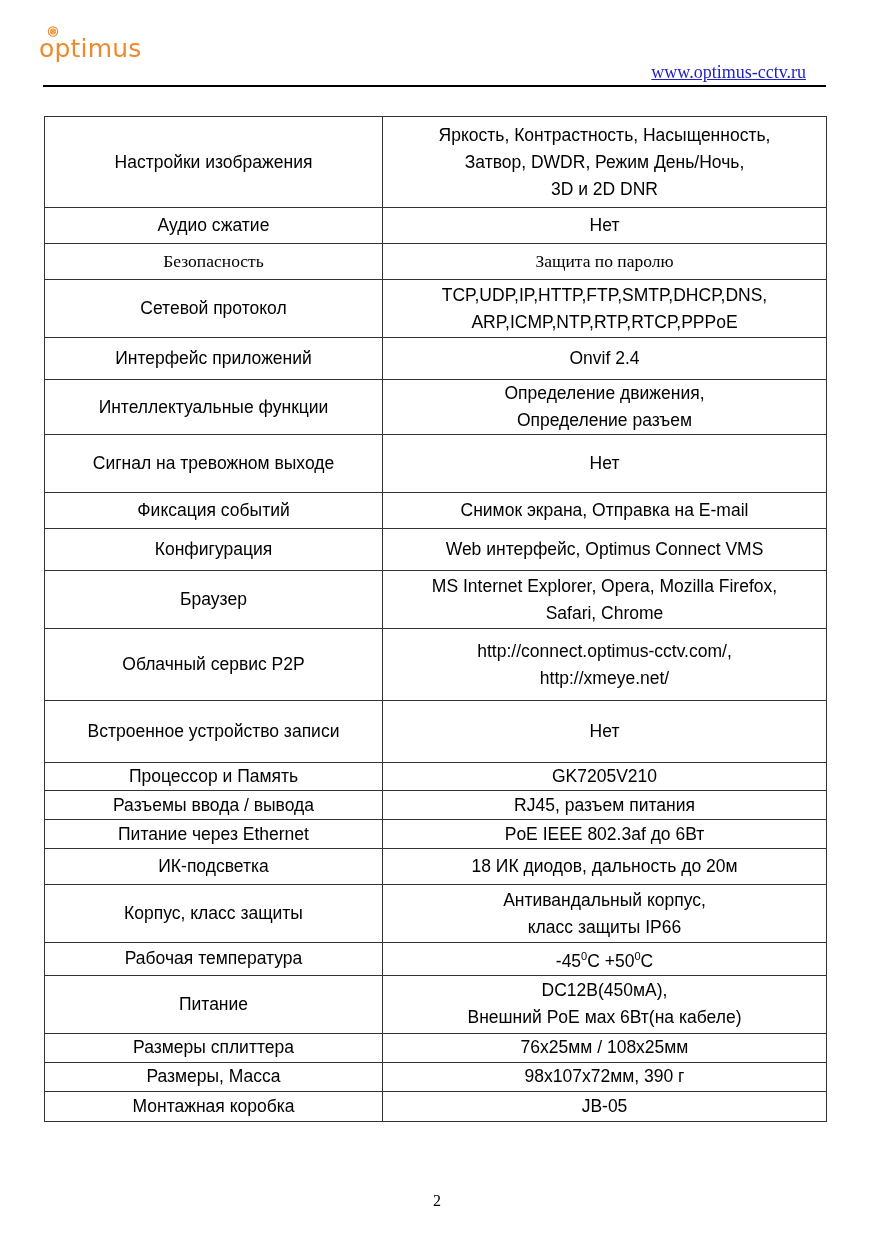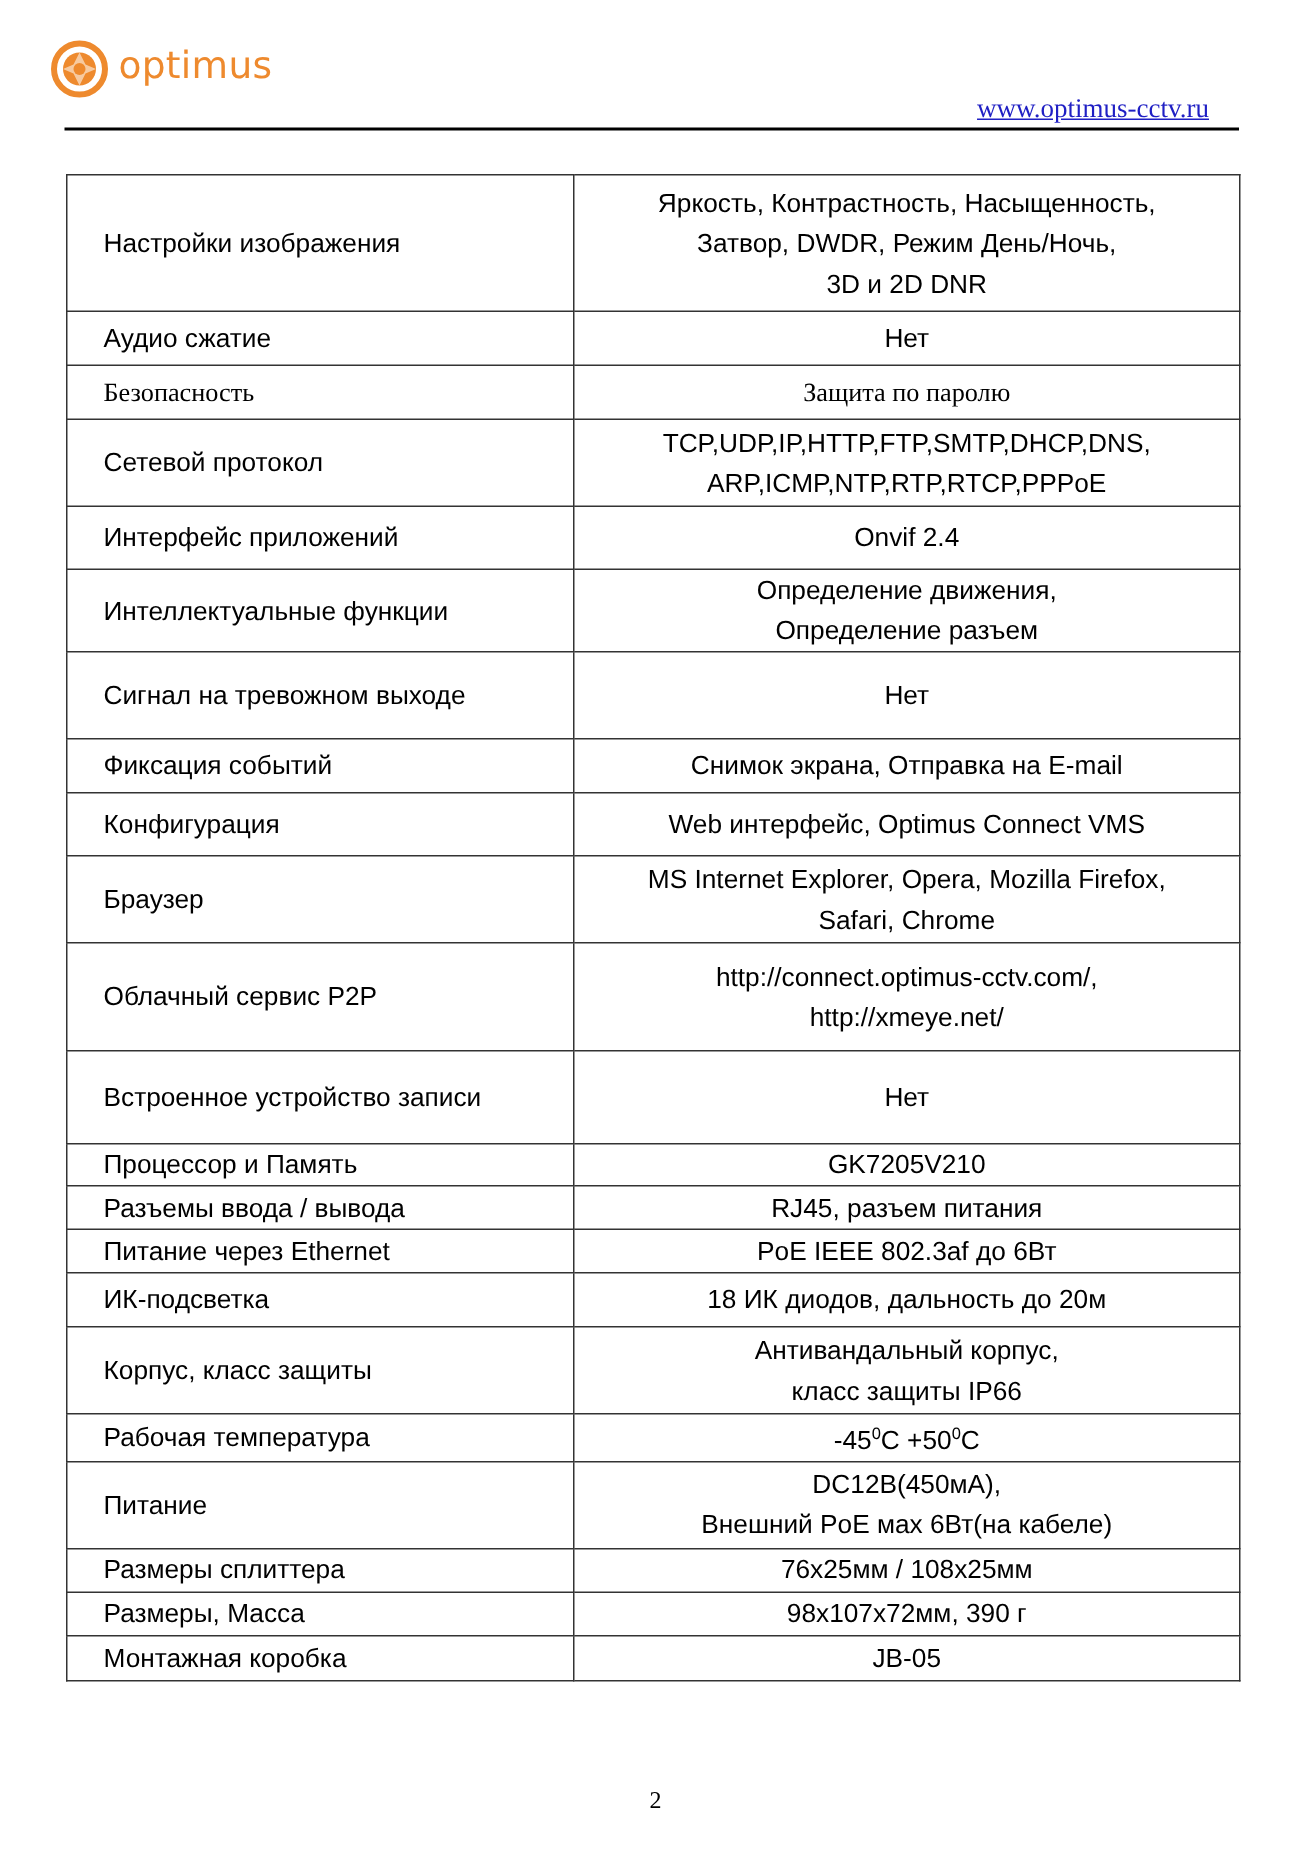--- a/index.html
+++ b/index.html
@@ -1,28 +1,28 @@
 <!DOCTYPE html>
 <html><head>
 <meta charset="utf-8">
 <style>
   html, body { margin: 0; padding: 0; background: #ffffff; }
   body { width: 874px; height: 1241px; position: relative; overflow: hidden;
          font-family: "Liberation Sans", "DejaVu Sans", sans-serif; color: #000; }
-  .logo { position: absolute; left: 33px; top: 26px; height: 40px; display: flex; align-items: center; }
+  .logo { position: absolute; left: 33px; top: 26px; height: 40px; display: flex; align-items: flex-start; flex-direction: column; }
   .logo svg { width: 40px; height: 40px; }
   .logo-text { color: #ee8a2e; font-family: "DejaVu Sans", sans-serif; font-size: 25px; margin-left: 6px;
                letter-spacing: 0.2px; position: relative; top: -3px; }
   .site-link { position: absolute; right: 68px; top: 62px; font-family: "Liberation Serif", serif;
                font-size: 18px; color: #1f1fc4; text-decoration: underline; }
   .rule { position: absolute; left: 43px; top: 85px; width: 783px; height: 2px; background: #000; }
   table.spec { position: absolute; left: 44px; top: 116px; width: 783px; border-collapse: collapse;
                table-layout: fixed; font-family: "Liberation Sans", sans-serif; font-size: 17.5px; }
   table.spec td { border: 1px solid #333; padding: 0 24px; line-height: 27px; vertical-align: middle; }
-  table.spec td.k { width: 289px; text-align: left; }
+  table.spec td.k { width: 289px; text-align: center; }
   table.spec td.v { text-align: center; }
   .v span { display: block; }
   sup { font-size: 11px; }
   .page-num { position: absolute; left: 0; width: 874px; top: 1192px; text-align: center;
               font-family: "Liberation Serif", serif; font-size: 16px; }
 </style>
 </head>
 <body>
 
 <div class="logo">

